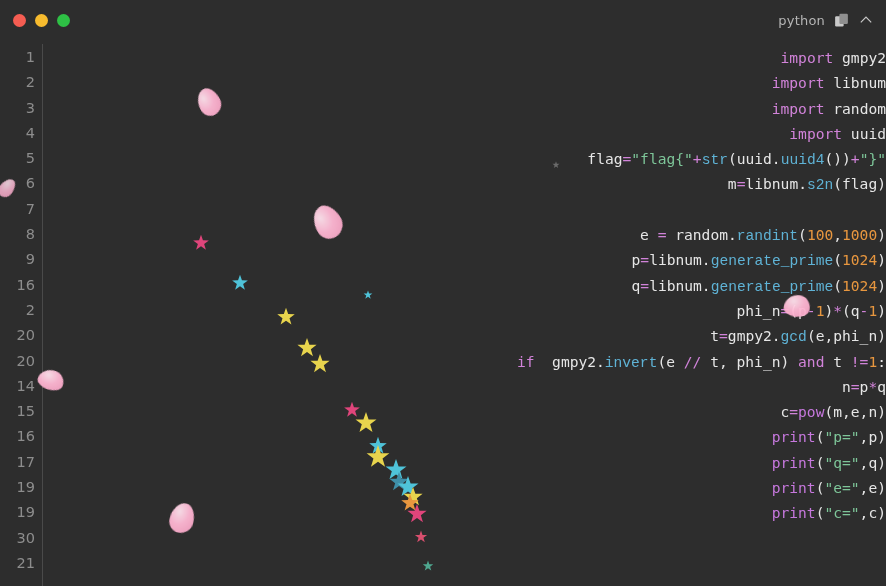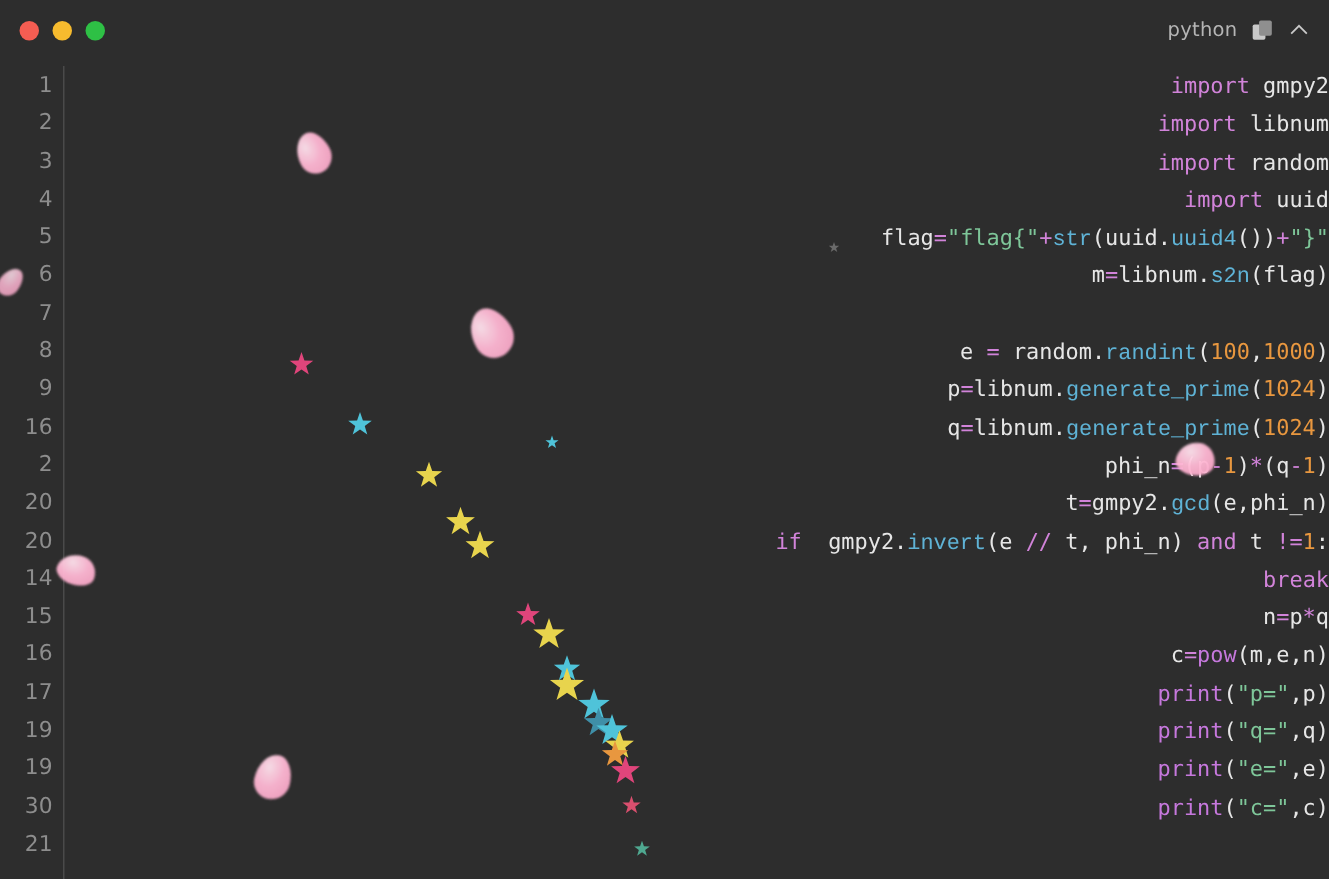--- a/index.html
+++ b/index.html
@@ -191,21 +191,20 @@
         <div class="cline"><span class="kw">import</span><span class="punc"> </span><span class="pl">uuid</span></div>
         <div class="cline"><span class="pl">flag</span><span class="op">=</span><span class="str">"flag{"</span><span class="op">+</span><span class="fn">str</span><span class="punc">(</span><span class="pl">uuid</span><span class="punc">.</span><span class="fn">uuid4</span><span class="punc">(</span><span class="punc">)</span><span class="punc">)</span><span class="op">+</span><span class="str">"}"</span></div>
         <div class="cline"><span class="pl">m</span><span class="op">=</span><span class="pl">libnum</span><span class="punc">.</span><span class="fn">s2n</span><span class="punc">(</span><span class="pl">flag</span><span class="punc">)</span></div>
         <div class="cline">&nbsp;</div>
         <div class="cline"><span class="punc"> </span><span class="punc"> </span><span class="punc"> </span><span class="punc"> </span><span class="pl">e</span><span class="punc"> </span><span class="op">=</span><span class="punc"> </span><span class="pl">random</span><span class="punc">.</span><span class="fn">randint</span><span class="punc">(</span><span class="num">100</span><span class="punc">,</span><span class="num">1000</span><span class="punc">)</span></div>
         <div class="cline"><span class="punc"> </span><span class="punc"> </span><span class="punc"> </span><span class="punc"> </span><span class="pl">p</span><span class="op">=</span><span class="pl">libnum</span><span class="punc">.</span><span class="fn">generate_prime</span><span class="punc">(</span><span class="num">1024</span><span class="punc">)</span></div>
         <div class="cline"><span class="punc"> </span><span class="punc"> </span><span class="punc"> </span><span class="punc"> </span><span class="pl">q</span><span class="op">=</span><span class="pl">libnum</span><span class="punc">.</span><span class="fn">generate_prime</span><span class="punc">(</span><span class="num">1024</span><span class="punc">)</span></div>
         <div class="cline"><span class="punc"> </span><span class="punc"> </span><span class="punc"> </span><span class="punc"> </span><span class="pl">phi_n</span><span class="op">=</span><span class="punc">(</span><span class="pl">p</span><span class="op">-</span><span class="num">1</span><span class="punc">)</span><span class="op">*</span><span class="punc">(</span><span class="pl">q</span><span class="op">-</span><span class="num">1</span><span class="punc">)</span></div>
         <div class="cline"><span class="punc"> </span><span class="punc"> </span><span class="punc"> </span><span class="punc"> </span><span class="pl">t</span><span class="op">=</span><span class="pl">gmpy2</span><span class="punc">.</span><span class="fn">gcd</span><span class="punc">(</span><span class="pl">e</span><span class="punc">,</span><span class="pl">phi_n</span><span class="punc">)</span></div>
         <div class="cline"><span class="punc"> </span><span class="punc"> </span><span class="punc"> </span><span class="punc"> </span><span class="kw">if</span><span class="punc"> </span><span class="punc"> </span><span class="pl">gmpy2</span><span class="punc">.</span><span class="fn">invert</span><span class="punc">(</span><span class="pl">e</span><span class="punc"> </span><span class="op">//</span><span class="punc"> </span><span class="pl">t</span><span class="punc">,</span><span class="punc"> </span><span class="pl">phi_n</span><span class="punc">)</span><span class="punc"> </span><span class="kw">and</span><span class="punc"> </span><span class="pl">t</span><span class="punc"> </span><span class="op">!=</span><span class="num">1</span><span class="punc">:</span></div>
-        <div class="cline"><span class="punc"> </span><span class="punc"> </span><span class="punc"> </span><span class="punc"> </span><span class="punc"> </span><span class="punc"> </span><span class="punc"> </span><span class="punc"> </span><span class="kw">break</span></div>
         <div class="cline"><span class="pl">n</span><span class="op">=</span><span class="pl">p</span><span class="op">*</span><span class="pl">q</span></div>
         <div class="cline"><span class="pl">c</span><span class="op">=</span><span class="bfn">pow</span><span class="punc">(</span><span class="pl">m</span><span class="punc">,</span><span class="pl">e</span><span class="punc">,</span><span class="pl">n</span><span class="punc">)</span></div>
         <div class="cline"><span class="bfn">print</span><span class="punc">(</span><span class="str">"p="</span><span class="punc">,</span><span class="pl">p</span><span class="punc">)</span></div>
         <div class="cline"><span class="bfn">print</span><span class="punc">(</span><span class="str">"q="</span><span class="punc">,</span><span class="pl">q</span><span class="punc">)</span></div>
         <div class="cline"><span class="bfn">print</span><span class="punc">(</span><span class="str">"e="</span><span class="punc">,</span><span class="pl">e</span><span class="punc">)</span></div>
         <div class="cline"><span class="bfn">print</span><span class="punc">(</span><span class="str">"c="</span><span class="punc">,</span><span class="pl">c</span><span class="punc">)</span></div>
       </div>
 
     <div id="decor">
         <div class="petal" style="left: 198px; top: 48px; width: 22px; height: 28px; transform: rotate(-28deg); opacity: 0.95;"></div>

